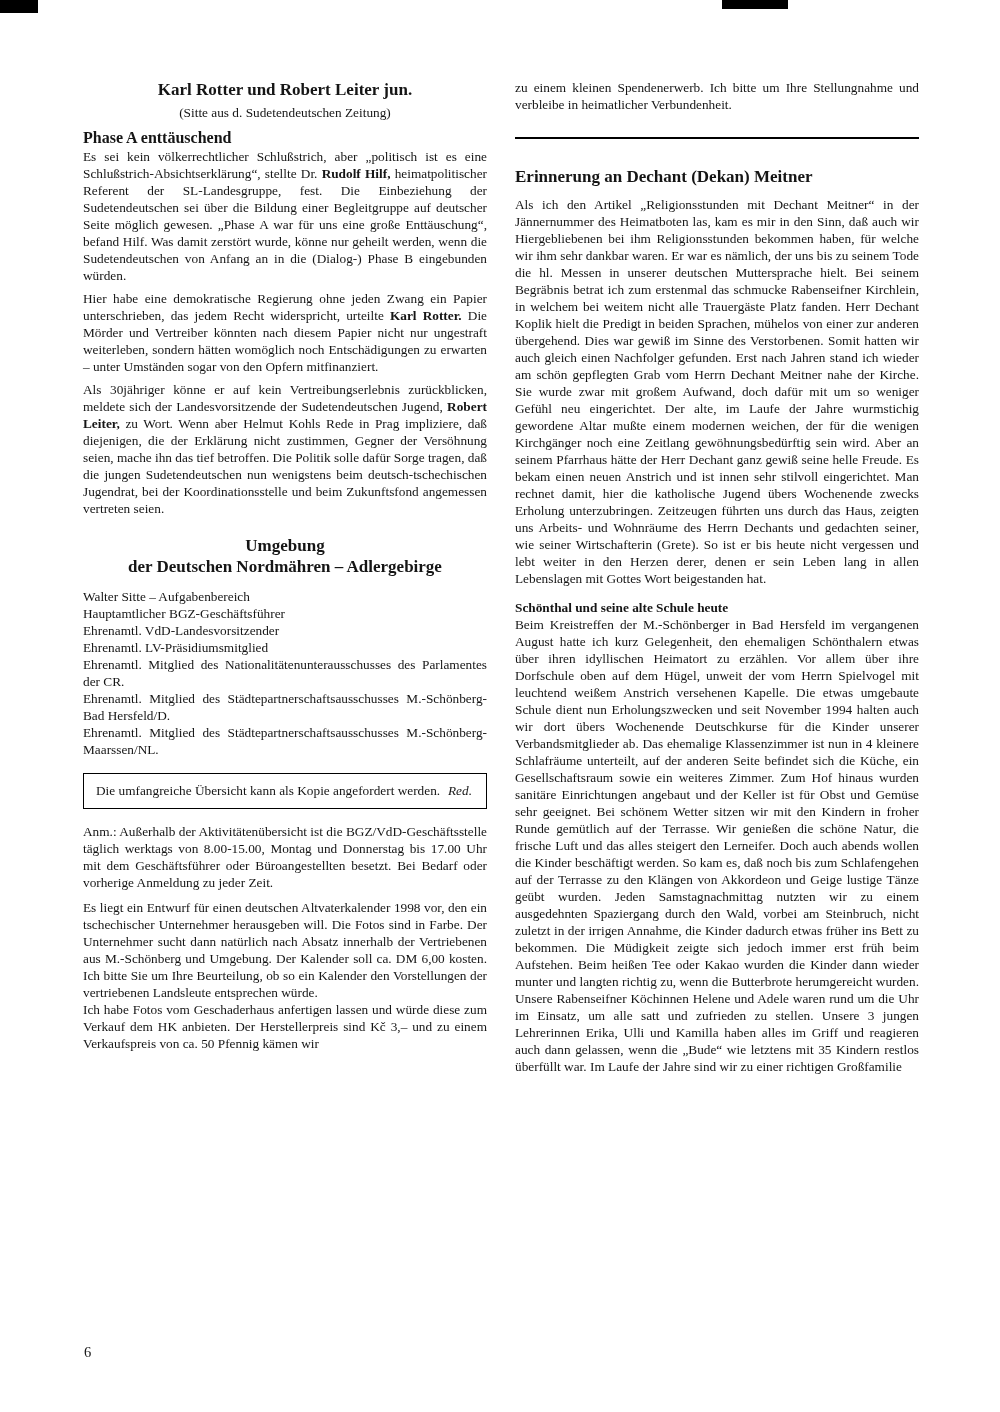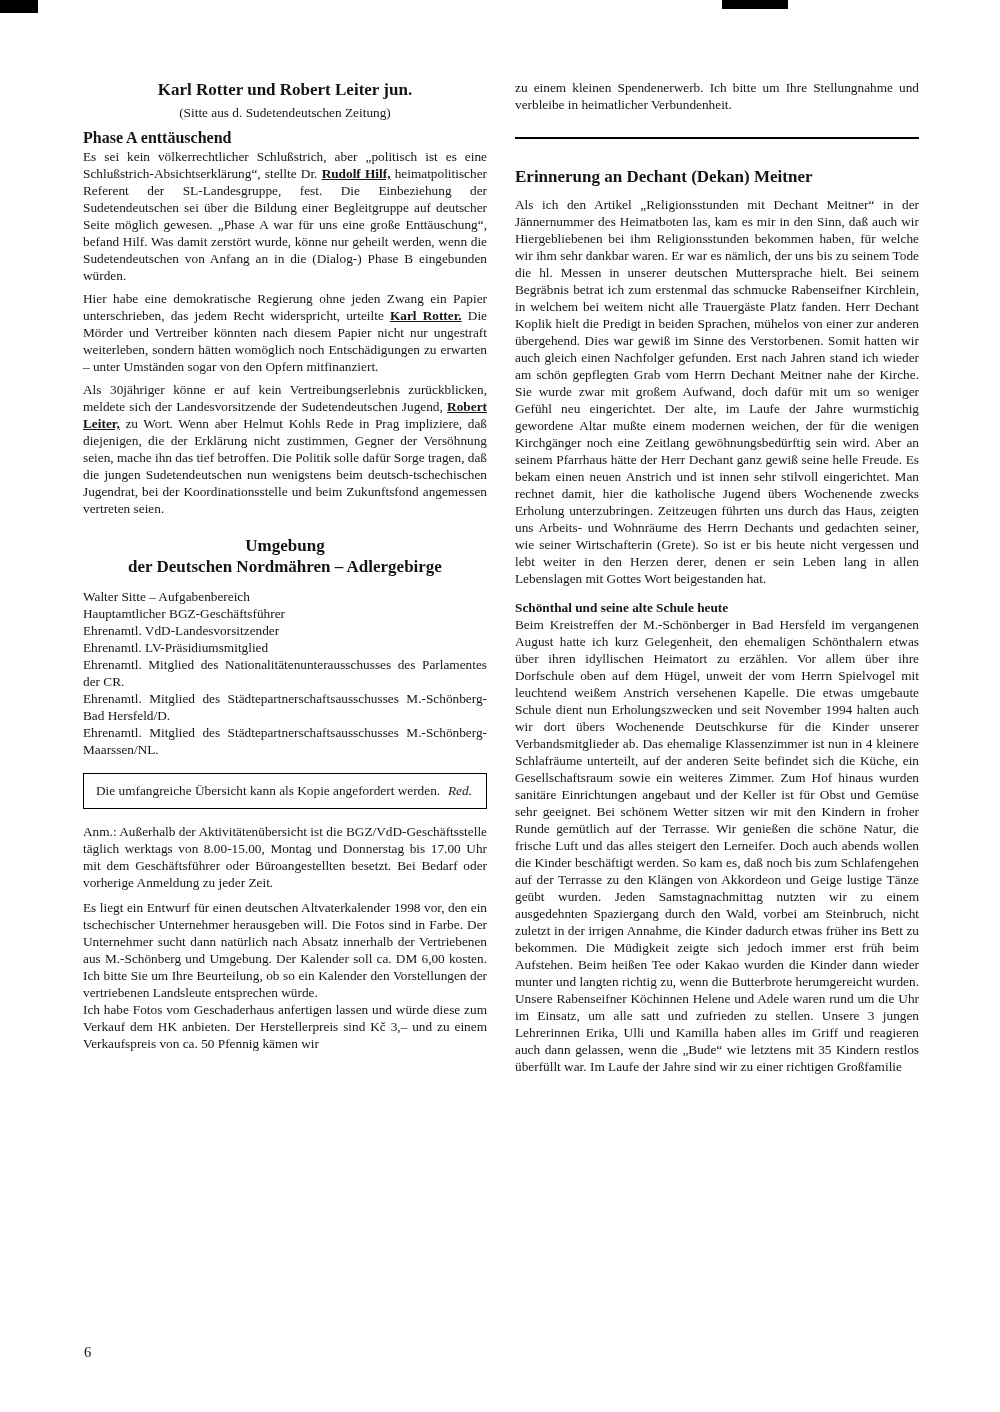--- a/index.html
+++ b/index.html
@@ -5,21 +5,21 @@
   *{box-sizing:border-box;margin:0;padding:0;}
   html,body{background:#e9e9e9;}
   body{width:1000px;height:1412px;margin:0 auto;position:relative;background:#ffffff;
        font-family:"Liberation Serif","DejaVu Serif",serif;color:#151515;overflow:hidden;}
   .page{position:absolute;inset:0;background:#ffffff;}
   .artifact{position:absolute;background:#000;}
   .artifact-tl{left:0;top:0;width:38px;height:13px;}
   .artifact-tr{left:722px;top:0;width:66px;height:9px;}
   .columns{position:absolute;left:83px;top:79px;width:836px;display:flex;gap:28px;}
   .col{width:404px;font-size:13.3px;line-height:17px;text-align:justify;}
-  .b{font-weight:bold;text-decoration:underline;}
+  .b{font-weight:bold;}
   .i{font-style:italic;}
   .title{font-size:17px;font-weight:bold;text-align:center;line-height:21px;}
   .subtitle{font-size:14px;font-weight:bold;text-align:center;margin-top:3px;line-height:18px;}
   .source{text-align:center;margin-top:4px;}
   .kicker{font-size:16px;font-weight:bold;text-align:left;margin-top:8px;}
   .paras p{margin-top:2px;}
   .paras p + p{margin-top:6px;}
   .verband-title{margin-top:18px;}
   .functions{margin-top:11px;}
   .functions p{margin:0;}

